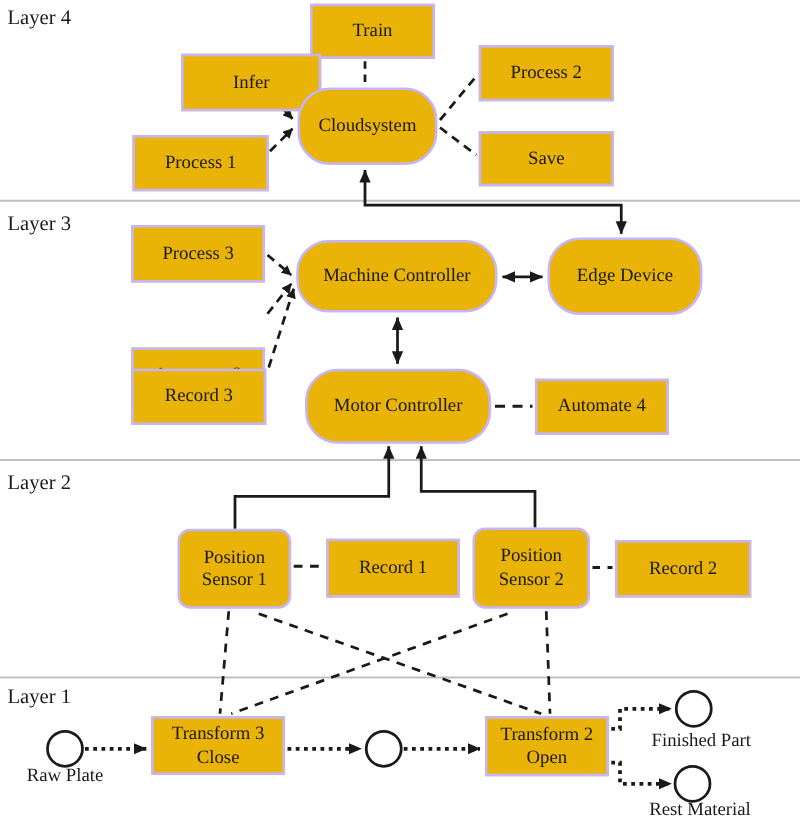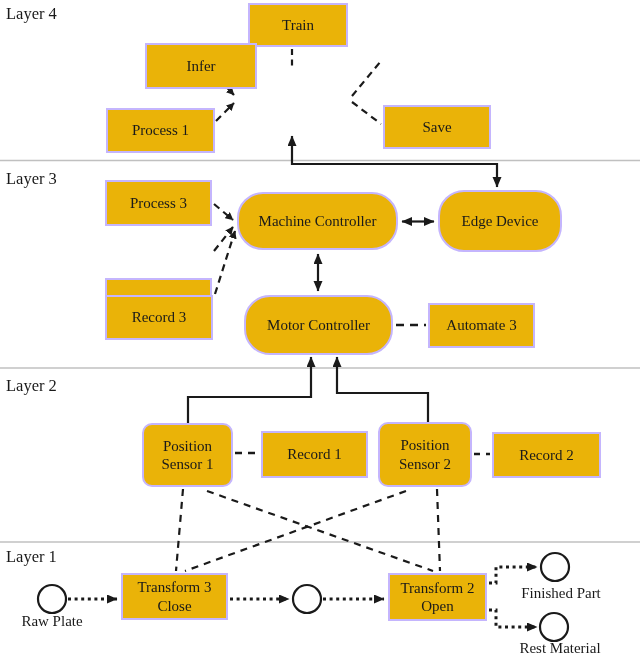--- a/index.html
+++ b/index.html
@@ -81,29 +81,31 @@
   </svg>
 
   <div class="layer-label" style="left:6px;top:4px;">Layer 4</div>
   <div class="layer-label" style="left:6px;top:169px;">Layer 3</div>
   <div class="layer-label" style="left:6px;top:376px;">Layer 2</div>
   <div class="layer-label" style="left:6px;top:547px;">Layer 1</div>
 
   <div class="node" style="left:248px;top:3px;width:100px;height:44px;">Train</div>
   <div class="node" style="left:106px;top:43px;width:112px;height:46px;margin-left:39px;">Infer</div>
   <div class="node" style="left:106px;top:108px;width:109px;height:45px;">Process 1</div>
+  <div class="node stadium" style="left:238px;top:70px;width:112px;height:62px;">Cloudsystem</div>
+  <div class="node" style="left:383px;top:36px;width:108px;height:45px;">Process 2</div>
   <div class="node" style="left:383px;top:105px;width:108px;height:44px;">Save</div>
 
   <div class="node" style="left:105px;top:180px;width:107px;height:46px;">Process 3</div>
   <div class="node" style="left:105px;top:254px;width:107px;height:45px;margin-top:24px;">Automate 2</div>
   <div class="node" style="left:105px;top:295px;width:108px;height:45px;">Record 3</div>
   <div class="node stadium" style="left:237px;top:192px;width:161px;height:58px;">Machine Controller</div>
   <div class="node stadium" style="left:438px;top:190px;width:124px;height:62px;">Edge Device</div>
   <div class="node stadium" style="left:244px;top:295px;width:149px;height:60px;">Motor Controller</div>
-  <div class="node" style="left:428px;top:303px;width:107px;height:45px;">Automate 3</div>
+  <div class="node" style="left:428px;top:303px;width:107px;height:45px;">Automate 4</div>
 
   <div class="node stadium-sm" style="left:142px;top:423px;width:91px;height:64px;">
     <span>Position</span>
     <span>Sensor 1</span>
   </div>
   <div class="node" style="left:261px;top:431px;width:107px;height:47px;">Record 1</div>
   <div class="node stadium-sm" style="left:378px;top:422px;width:94px;height:65px;">
     <span>Position</span>
     <span>Sensor 2</span>
   </div>

